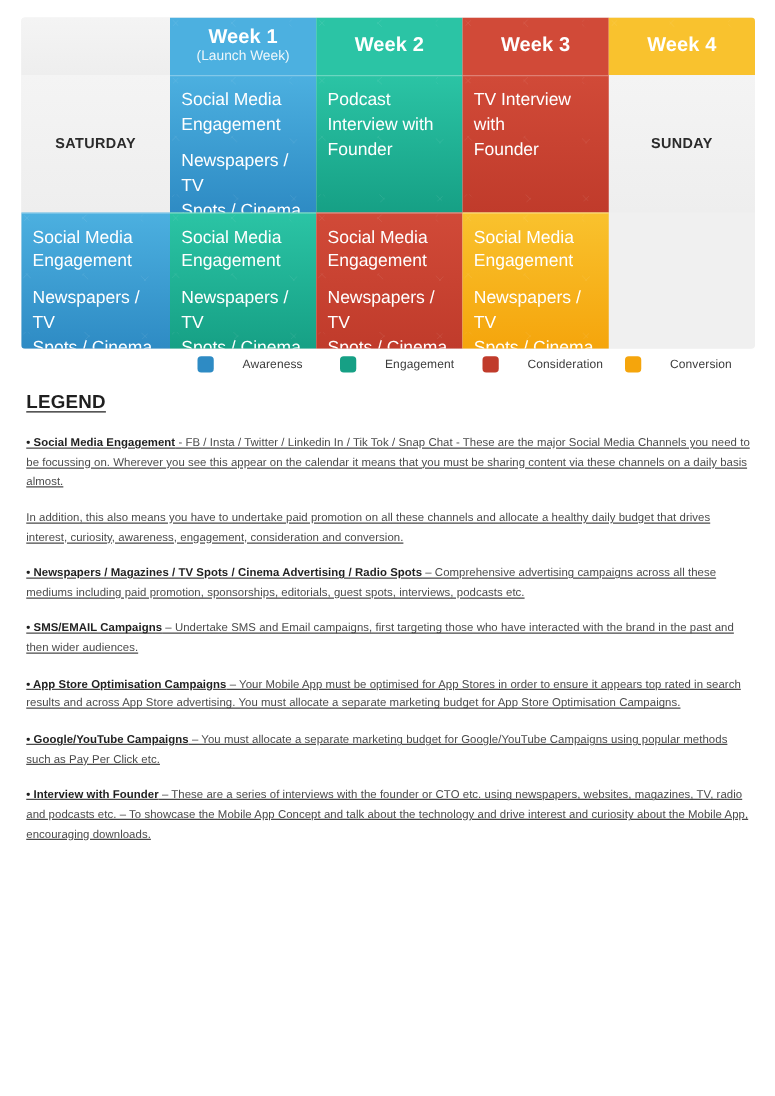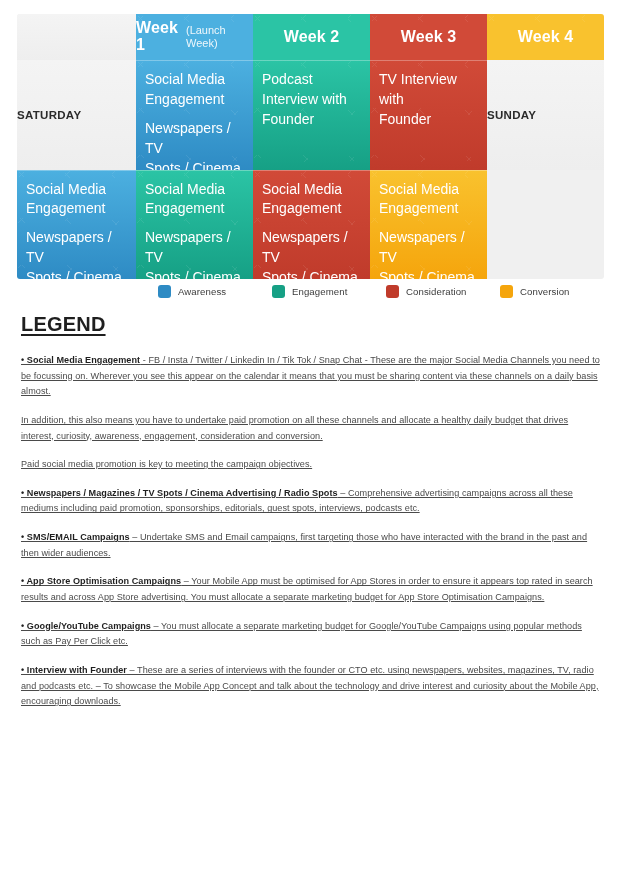--- a/index.html
+++ b/index.html
@@ -32,32 +32,32 @@
     grid-template-rows: 46px 1fr 1fr;
     background: #f0f0f0;
     border-radius: 3px;
     overflow: hidden;
   }
 
   .daycol-cell {
     background: linear-gradient(180deg, #f4f4f4 0%, #eeeeee 100%);
     display: flex;
     align-items: center;
-    justify-content: flex-start;
+    justify-content: center;
   }
   .daylabel {
     font-size: 11.5px;
     font-weight: bold;
     letter-spacing: 0.3px;
     color: #2b2b2b;
   }
 
   .hdr {
     display: flex;
-    flex-direction: row;
+    flex-direction: column;
     align-items: center;
     justify-content: center;
     position: relative;
     overflow: hidden;
   }
   .hdr-title {
     font-size: 16px;
     font-weight: bold;
     color: #ffffff;
     line-height: 1.05;
@@ -122,21 +122,21 @@
     position: absolute;
     left: 17px;
     top: 285px;
     width: 587px;
     height: 18px;
   }
   .legend-item {
     position: absolute;
     display: flex;
     align-items: center;
-    gap: 7px;
+    gap: 23px;
     top: 0;
   }
   .legend-swatch {
     width: 13px;
     height: 13px;
     border-radius: 3px;
   }
   .legend-label {
     font-size: 9.6px;
     color: #3c3c3c;
@@ -144,21 +144,21 @@
   }
 
   
   #legend-body {
     position: absolute;
     left: 21px;
     top: 313px;
     width: 579px;
   }
   #legend-heading {
-    font-size: 20px;
+    font-size: 15px;
     font-weight: bold;
     color: #1f1f1f;
     letter-spacing: 0.2px;
     text-decoration: underline;
     text-underline-offset: 3px;
     margin: 0 0 17px 0;
   }
   .para {
     font-size: 9.1px;
     line-height: 1.72;
@@ -278,20 +278,19 @@
       <span class="legend-swatch" style="background: rgb(245, 165, 12);"></span>
       <span class="legend-label">Conversion</span>
     </div>
   </div>
 
 <div id="legend-body">
   <div id="legend-heading">LEGEND</div>
   <div id="legend-entries">
       <p class="para"><b>• Social Media Engagement</b><span> - FB / Insta / Twitter / Linkedin In / Tik Tok / Snap Chat - These are the major Social Media Channels you need to be focussing on. Wherever you see this appear on the calendar it means that you must be sharing content via these channels on a daily basis almost.</span></p>
       <p class="para"><span>In addition, this also means you have to undertake paid promotion on all these channels and allocate a healthy daily budget that drives interest, curiosity, awareness, engagement, consideration and conversion.</span></p>
-      <p class="para"><span>Paid social media promotion is key to meeting the campaign objectives.</span></p>
       <p class="para"><b>• Newspapers / Magazines / TV Spots / Cinema Advertising / Radio Spots</b><span> – Comprehensive advertising campaigns across all these mediums including paid promotion, sponsorships, editorials, guest spots, interviews, podcasts etc.</span></p>
       <p class="para"><b>• SMS/EMAIL Campaigns</b><span> – Undertake SMS and Email campaigns, first targeting those who have interacted with the brand in the past and then wider audiences.</span></p>
       <p class="para"><b>• App Store Optimisation Campaigns</b><span> – Your Mobile App must be optimised for App Stores in order to ensure it appears top rated in search results and across App Store advertising. You must allocate a separate marketing budget for App Store Optimisation Campaigns.</span></p>
       <p class="para"><b>• Google/YouTube Campaigns</b><span> – You must allocate a separate marketing budget for Google/YouTube Campaigns using popular methods such as Pay Per Click etc.</span></p>
       <p class="para"><b>• Interview with Founder</b><span> – These are a series of interviews with the founder or CTO etc. using newspapers, websites, magazines, TV, radio and podcasts etc. – To showcase the Mobile App Concept and talk about the technology and drive interest and curiosity about the Mobile App, encouraging downloads.</span></p>
     </div>
 </div>
 
 </body></html>

